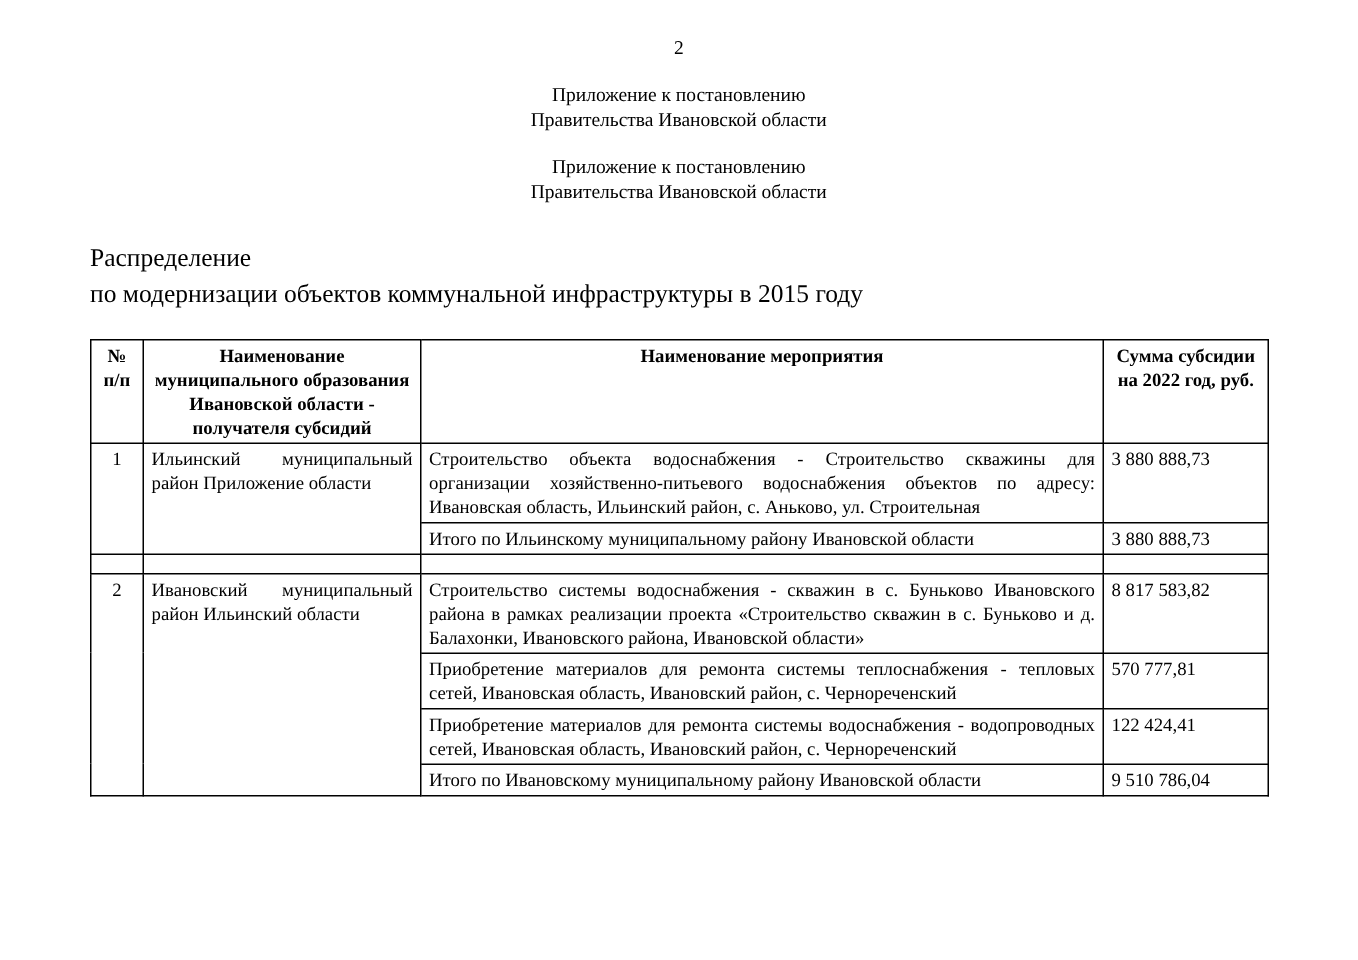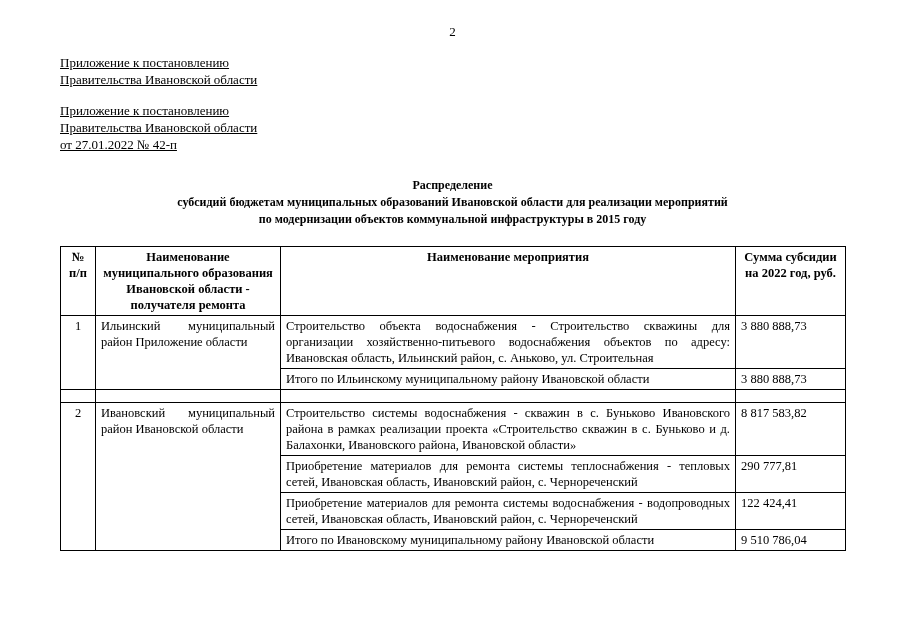--- a/index.html
+++ b/index.html
@@ -17,32 +17,30 @@
     width: 905px;
     height: 640px;
     padding: 24px 60px 0 60px;
   }
   .page-number {
     text-align: center;
     font-size: 13px;
     line-height: 1.2;
   }
   .annex {
-    text-align: left;
+    text-align: center;
     font-size: 13px;
     line-height: 1.32;
-    text-decoration: underline;
   }
   .annex-1 { margin-top: 14px; }
   .annex-2 { margin-top: 14px; }
   .doc-title {
     margin-top: 24px;
-    text-align: center;
-    font-weight: bold;
-    font-size: 12px;
+    font-weight: normal;
+    font-size: 17px;
     line-height: 1.4;
   }
   table.subsidy {
     margin-top: 18px;
     width: 785px;
     border-collapse: collapse;
     table-layout: fixed;
     font-size: 12.5px;
   }
   .subsidy th, .subsidy td {
@@ -75,41 +73,39 @@
   <div class="page-number">2</div>
 
   <div class="annex annex-1">
     <div>Приложение к постановлению</div>
     <div>Правительства Ивановской области</div>
   </div>
 
   <div class="annex annex-2">
     <div>Приложение к постановлению</div>
     <div>Правительства Ивановской области</div>
-    <div>от 27.01.2022 № 42-п</div>
   </div>
 
   <div class="doc-title">
     <div>Распределение</div>
-    <div>субсидий бюджетам муниципальных образований Ивановской области для реализации мероприятий</div>
     <div>по модернизации объектов коммунальной инфраструктуры в 2015 году</div>
   </div>
 
   <table class="subsidy">
     <colgroup>
       <col class="col-num">
       <col class="col-mun">
       <col class="col-act">
       <col class="col-amt">
     </colgroup>
     <thead>
       <tr>
         <th class="pre">№
 п/п</th>
-        <th>Наименование муниципального образования Ивановской области - получателя ремонта</th>
+        <th>Наименование муниципального образования Ивановской области - получателя субсидий</th>
         <th>Наименование мероприятия</th>
         <th>Сумма субсидии на 2022 год, руб.</th>
       </tr>
     </thead>
     <tbody>
 
       <tr>
         <td class="c-num" rowspan="2">1</td>
         <td class="c-mun" rowspan="2">Ильинский муниципальный район Приложение области</td>
         <td class="c-act">Строительство объекта водоснабжения - Строительство скважины для организации хозяйственно-питьевого водоснабжения объектов по адресу: Ивановская область, Ильинский район, с. Аньково, ул. Строительная</td>
@@ -122,27 +118,27 @@
 
       <tr class="spacer">
         <td></td>
         <td></td>
         <td></td>
         <td></td>
       </tr>
 
       <tr>
         <td class="c-num" rowspan="4">2</td>
-        <td class="c-mun" rowspan="4">Ивановский муниципальный район Ивановской области</td>
+        <td class="c-mun" rowspan="4">Ивановский муниципальный район Ильинский области</td>
         <td class="c-act">Строительство системы водоснабжения - скважин в с. Буньково Ивановского района в рамках реализации проекта «Строительство скважин в с. Буньково и д. Балахонки, Ивановского района, Ивановской области»</td>
         <td class="c-amt">8 817 583,82</td>
       </tr>
       <tr>
         <td class="c-act">Приобретение материалов для ремонта системы теплоснабжения - тепловых сетей, Ивановская область, Ивановский район, с. Чернореченский</td>
-        <td class="c-amt">290 777,81</td>
+        <td class="c-amt">570 777,81</td>
       </tr>
       <tr>
         <td class="c-act">Приобретение материалов для ремонта системы водоснабжения - водопроводных сетей, Ивановская область, Ивановский район, с. Чернореченский</td>
         <td class="c-amt">122 424,41</td>
       </tr>
       <tr>
         <td class="c-act total">Итого по Ивановскому муниципальному району Ивановской области</td>
         <td class="c-amt">9 510 786,04</td>
       </tr>
     </tbody>

